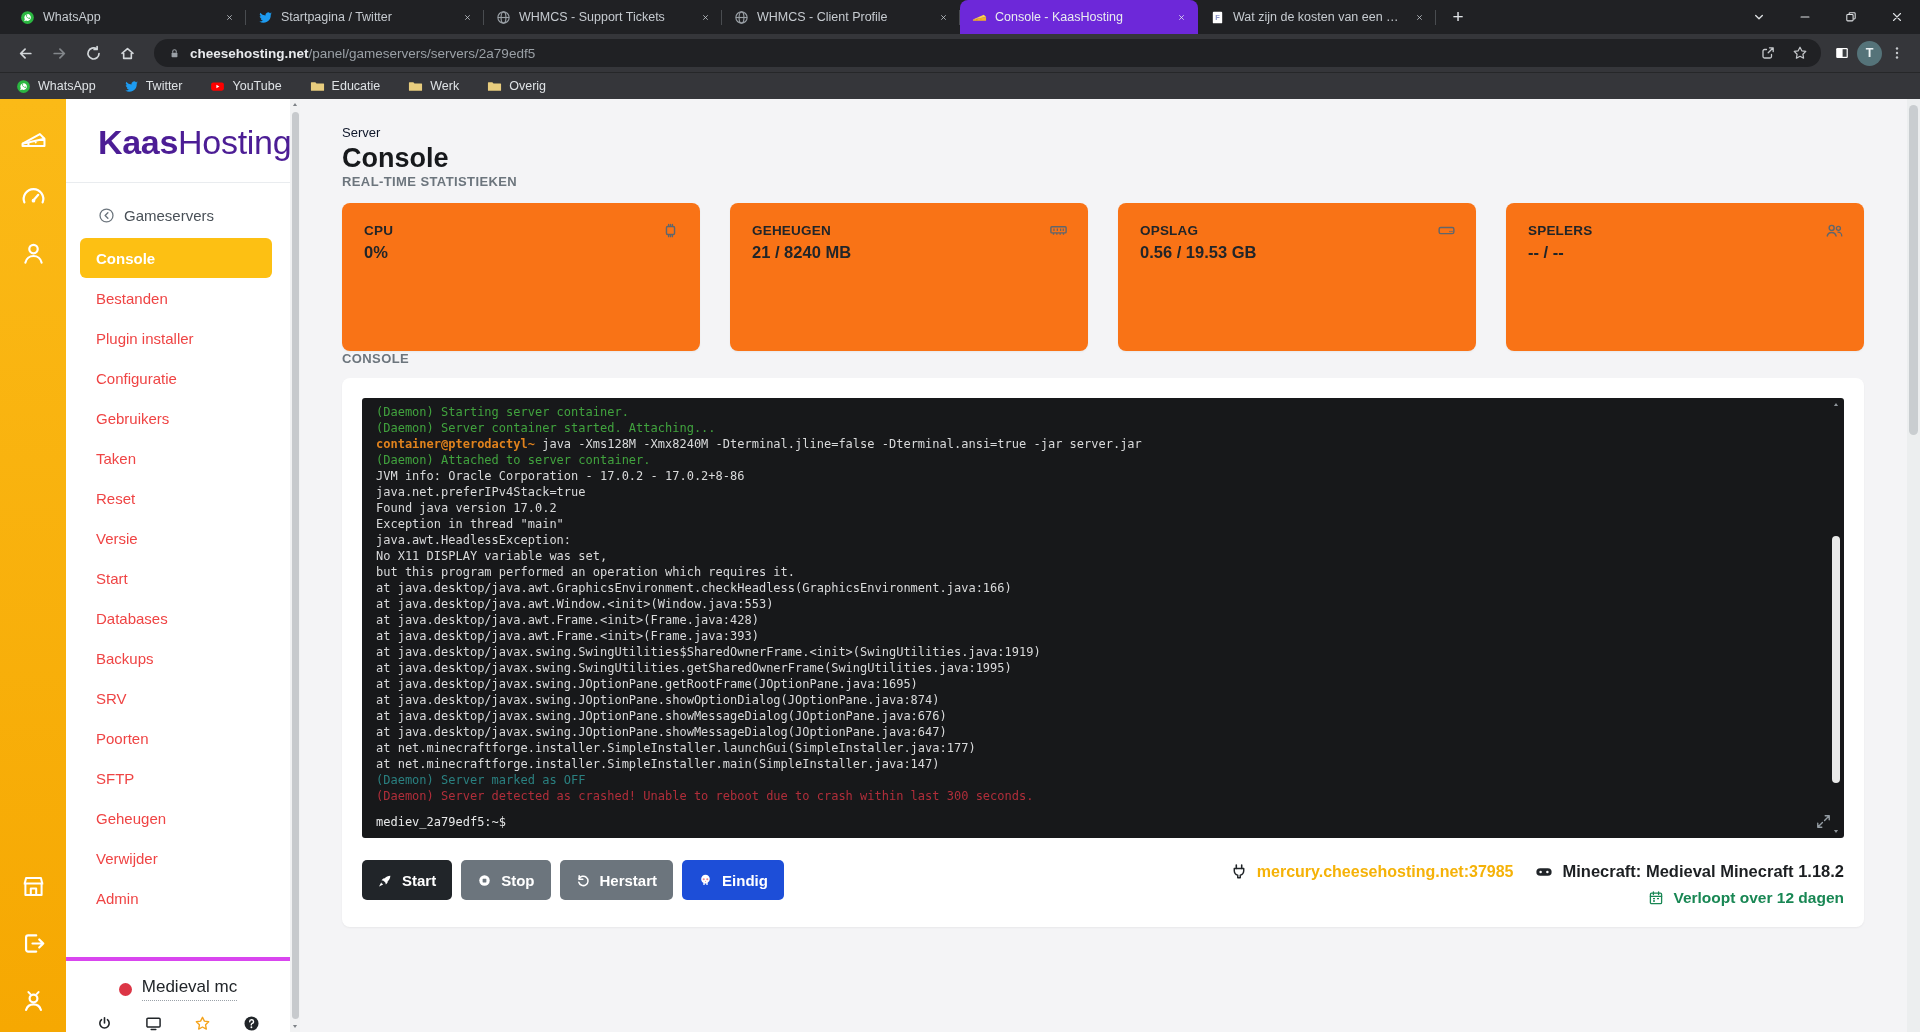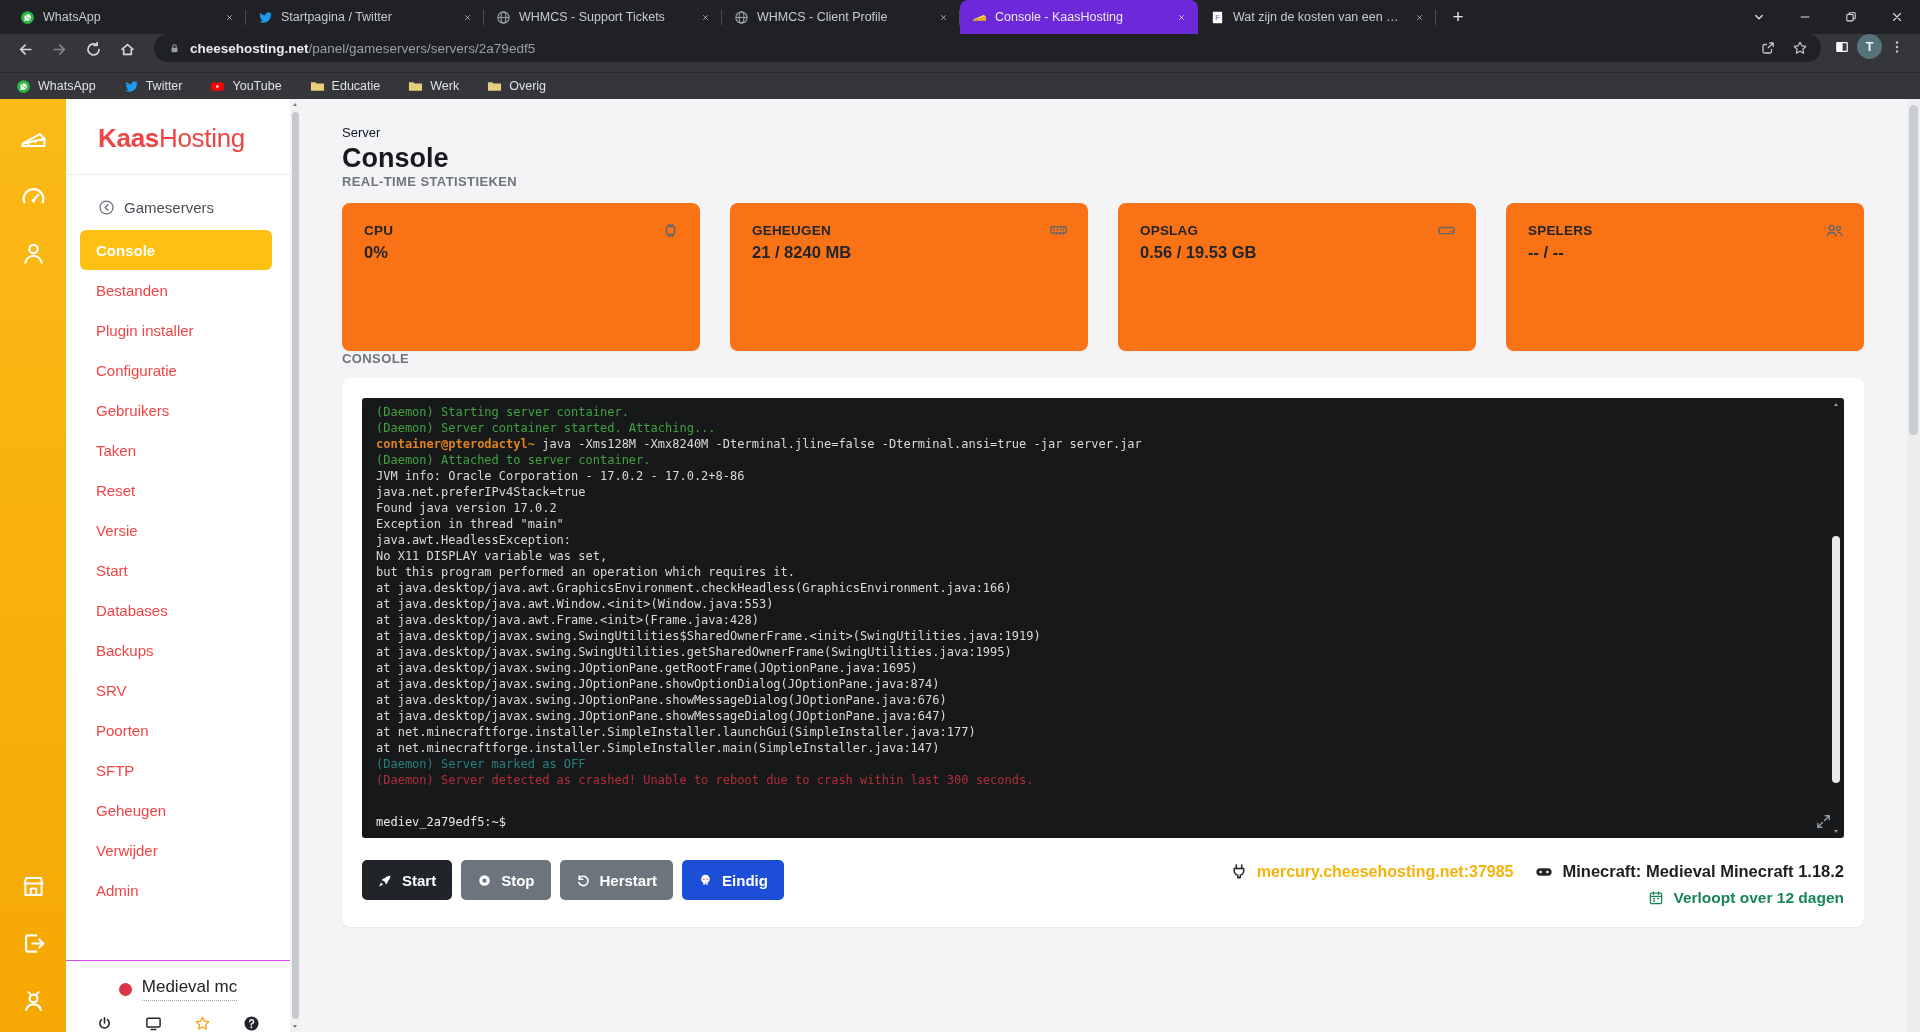--- a/index.html
+++ b/index.html
@@ -15,21 +15,21 @@
   .tab .icon{font-size:15px;flex:0 0 auto}
   .tab-title{flex:1;white-space:nowrap;overflow:hidden;text-overflow:ellipsis}
   .tab.active{background:#6d28d9;color:#e9ecef}
   .tab:not(.active)::after{content:"";position:absolute;right:0;top:10px;height:15px;width:1px;background:#494c50}
   .tab-close{width:17px;height:17px;border-radius:50%;display:flex;align-items:center;justify-content:center;color:inherit}
   .tab-close svg{width:9px;height:9px}
   .newtab{width:28px;height:28px;margin:0 0 3px 8px;border-radius:50%;display:flex;align-items:center;justify-content:center;color:#dfe3e6;font-size:19px;font-weight:400}
   .wc{margin-left:auto;display:flex;height:34px}
   .wcbtn{width:46px;display:flex;align-items:center;justify-content:center;color:#dee1e4}
   .wcbtn .icon{font-size:14px}
-  .toolbar{height:38px;background:#35363a;display:flex;align-items:flex-start;padding:0 10px}
+  .toolbar{height:38px;background:#35363a;display:flex;align-items:center;padding:0 10px}
   .tbtn{width:30px;height:30px;border-radius:50%;display:flex;align-items:center;justify-content:center;color:#d3d7da;margin-right:4px}
   .tbtn .icon{font-size:17px}
   .tbtn.dim{color:#83878b}
   .urlbar{flex:1;height:28px;background:#202124;border-radius:14px;display:flex;align-items:center;padding:0 8px 0 14px;margin:0 8px}
   .urlbar .lock{font-size:13px;color:#9aa0a6;margin-right:9px}
   .urltext{display:flex;white-space:nowrap;overflow:hidden}
   .url-host{color:#e8eaed;font-size:13.5px;font-weight:700}
   .url-path{color:#9aa0a6;font-size:13.5px}
   .url-actions{margin-left:auto;display:flex;align-items:center;gap:6px}
   .sbtn{width:26px;height:26px;border-radius:50%;display:flex;align-items:center;justify-content:center;color:#c6c9cc}
@@ -42,30 +42,30 @@
   
   .app{display:flex;height:933px;position:relative}
   .rail{width:66px;background:linear-gradient(180deg,var(--rail-top,#fbba17),var(--rail-bottom,#f6a802));display:flex;flex-direction:column;align-items:center;padding:24px 0 16px;flex:0 0 auto}
   .rail-top,.rail-bottom{display:flex;flex-direction:column;align-items:center}
   .rail-bottom{margin-top:auto}
   .rail-btn{width:32px;height:32px;margin-bottom:25px;display:flex;align-items:center;justify-content:center}
   .rail-bottom .rail-btn:last-child{margin-bottom:0}
   .rail-btn .icon{font-size:27px}
 
   .sidebar{width:224px;background:#fff;display:flex;flex-direction:column;min-height:0;flex:0 0 auto}
-  .brand{padding:24px 0 0 32px;font-size:26px;color:#ef4444;letter-spacing:-.3px;white-space:nowrap}
+  .brand{padding:24px 0 0 32px;font-size:34px;color:#4c1d95;letter-spacing:-.3px;white-space:nowrap}
   .brand b{font-weight:800}
   .brand span{font-weight:300}
   .sb-div{border-bottom:1px solid #e9ecef;margin-top:20px}
   .backlink{display:flex;align-items:center;gap:9px;margin:24px 0 0 32px;color:#495057;font-size:15px;cursor:default}
   .backlink .icon{font-size:17px;color:#6c757d}
   .menu{list-style:none;margin:14px 0 0;padding:0 18px 0 14px;flex:1;min-height:0;overflow:hidden}
   .menu li{height:40px;display:flex;align-items:center;padding:0 16px;border-radius:6px;color:#ef4444;font-size:15px;font-weight:500;cursor:default}
   .menu li.active{background:var(--accent,#fdc013);color:#fff;font-weight:700}
-  .sfooter{border-top:1px solid #d946ef}
+  .sfooter{border-top:4px solid #d946ef}
   .server-row{display:flex;align-items:center;justify-content:center;gap:10px;padding:16px 0 2px}
   .status-dot{width:13px;height:13px;border-radius:50%;background:var(--status-red,#dc3545)}
   .server-name{font-size:17px;color:#212529;border-bottom:1px dotted #9aa1a8;padding-bottom:3px}
   .sfooter-icons{display:flex;justify-content:space-between;padding:12px 30px 0}
   .sficon{font-size:17px;color:#212529}
   .sficon.gold{color:#f5a31b}
 
   .side-scroll{width:10px;background:#f1f2f3;position:relative;flex:0 0 auto}
   .side-scroll .thumb{position:absolute;left:1.5px;width:7px;top:13px;bottom:13px;background:#c7cacd;border-radius:4px}
   .scroll-arrow{position:absolute;left:1px;width:8px;height:8px;color:#7d8186;font-size:8px}
@@ -577,20 +577,21 @@
             <div class="tline tw">JVM info: Oracle Corporation - 17.0.2 - 17.0.2+8-86</div>
             <div class="tline tw">java.net.preferIPv4Stack=true</div>
             <div class="tline tw">Found java version 17.0.2</div>
             <div class="tline tw">Exception in thread "main"</div>
             <div class="tline tw">java.awt.HeadlessException:</div>
             <div class="tline tw">No X11 DISPLAY variable was set,</div>
             <div class="tline tw">but this program performed an operation which requires it.</div>
             <div class="tline tw">at java.desktop/java.awt.GraphicsEnvironment.checkHeadless(GraphicsEnvironment.java:166)</div>
             <div class="tline tw">at java.desktop/java.awt.Window.&lt;init&gt;(Window.java:553)</div>
             <div class="tline tw">at java.desktop/java.awt.Frame.&lt;init&gt;(Frame.java:428)</div>
+            <div class="tline tw">at java.desktop/java.awt.Frame.&lt;init&gt;(Frame.java:393)</div>
             <div class="tline tw">at java.desktop/javax.swing.SwingUtilities$SharedOwnerFrame.&lt;init&gt;(SwingUtilities.java:1919)</div>
             <div class="tline tw">at java.desktop/javax.swing.SwingUtilities.getSharedOwnerFrame(SwingUtilities.java:1995)</div>
             <div class="tline tw">at java.desktop/javax.swing.JOptionPane.getRootFrame(JOptionPane.java:1695)</div>
             <div class="tline tw">at java.desktop/javax.swing.JOptionPane.showOptionDialog(JOptionPane.java:874)</div>
             <div class="tline tw">at java.desktop/javax.swing.JOptionPane.showMessageDialog(JOptionPane.java:676)</div>
             <div class="tline tw">at java.desktop/javax.swing.JOptionPane.showMessageDialog(JOptionPane.java:647)</div>
             <div class="tline tw">at net.minecraftforge.installer.SimpleInstaller.launchGui(SimpleInstaller.java:177)</div>
             <div class="tline tw">at net.minecraftforge.installer.SimpleInstaller.main(SimpleInstaller.java:147)</div>
             <div class="tline tt">(Daemon) Server marked as OFF</div>
             <div class="tline tr">(Daemon) Server detected as crashed! Unable to reboot due to crash within last 300 seconds.</div>

